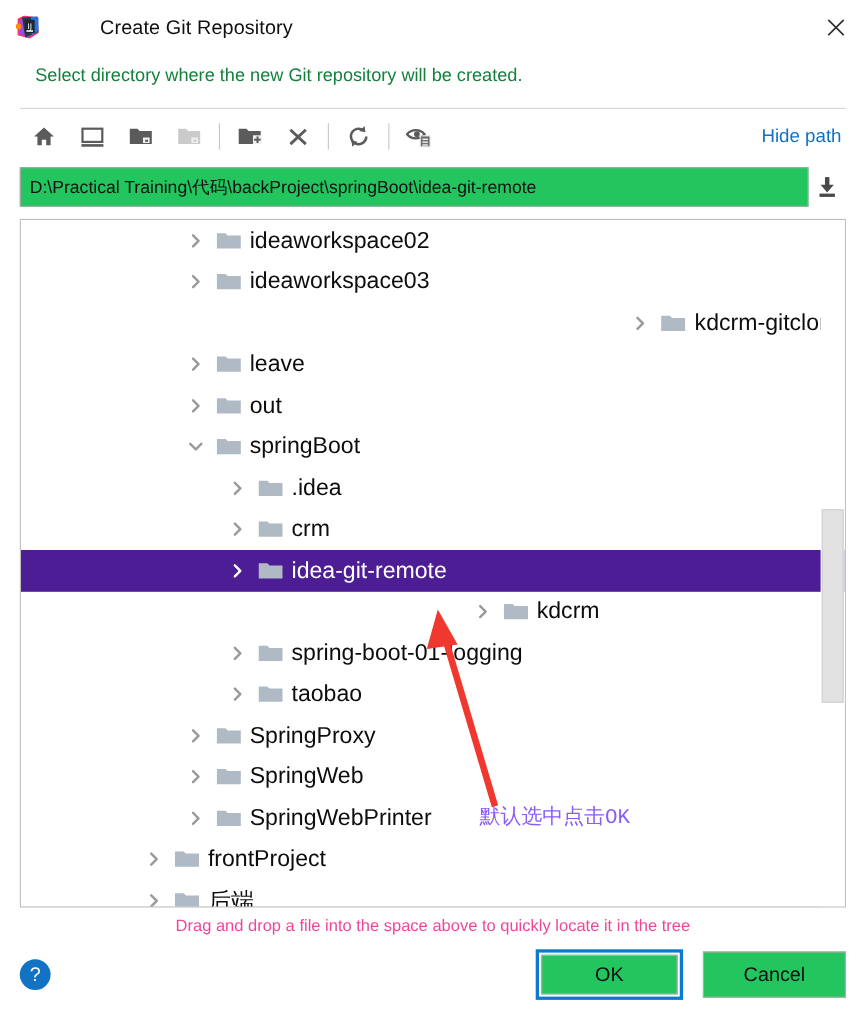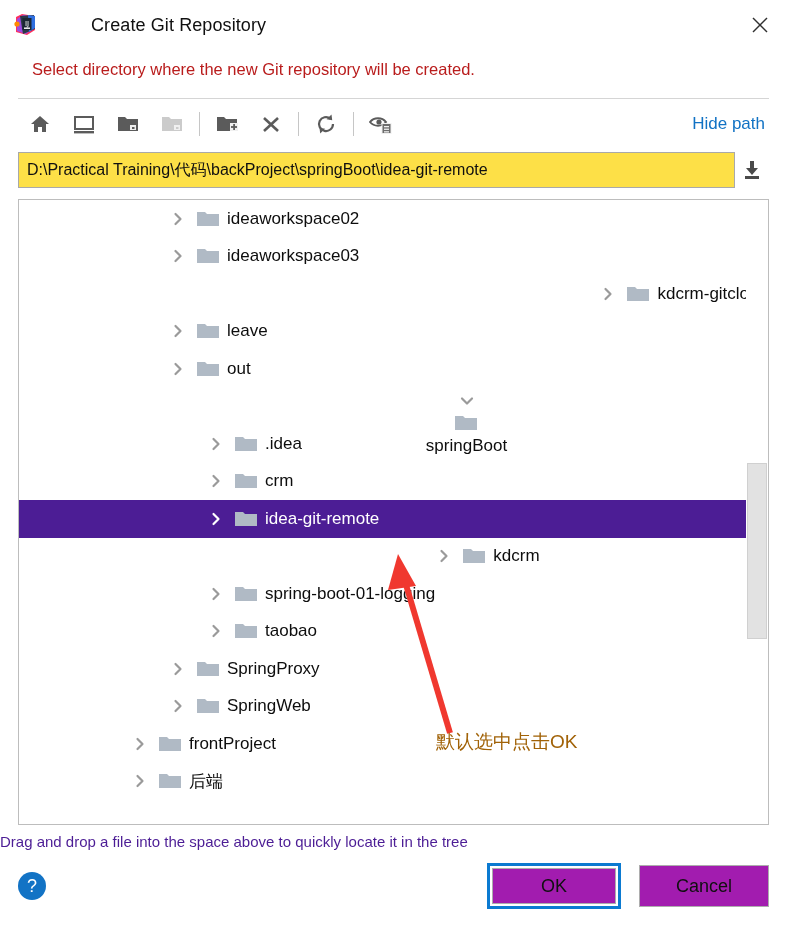--- a/index.html
+++ b/index.html
@@ -46,21 +46,21 @@
     justify-content: center;
     margin-right: 4px;
     cursor: default;
   }
   .close-btn svg { display:block; }
 
   
   .subtitle {
     padding: 0 0 0 32px;
     font-size: 16.5px;
-    color: #b91c1c;
+    color: #15803d;
     height: 38px;
     line-height: 38px;
   }
 
   .hr {
     height: 1px;
     background: #d5d5d5;
     margin: 10px 18px 0 18px;
   }
 
@@ -100,21 +100,21 @@
     display: flex;
     align-items: center;
     padding: 0 18px;
     box-sizing: border-box;
     height: 42px;
   }
   .path-input {
     flex: 1;
     height: 36px;
     border: 1px solid #a9a9a9;
-    background: #fde047;
+    background: #22c55e;
     display: flex;
     align-items: center;
     padding: 0 8px;
     box-sizing: border-box;
     font-size: 16px;
     color: #101010;
     white-space: nowrap;
     overflow: hidden;
   }
   .path-dl {
@@ -138,21 +138,21 @@
   }
   .tree {
     position: absolute;
     inset: 0;
     overflow: hidden;
   }
   .row {
     height: 37.5px;
     display: flex;
     align-items: center;
-    font-size: 17px;
+    font-size: 21px;
     color: #0d0d0d;
     white-space: nowrap;
     cursor: default;
   }
   .row.selected {
     background: #4c1d95;
     color: #ffffff;
   }
   .chev {
     width: 26px;
@@ -194,30 +194,31 @@
     top: 548px;
     width: 90px;
     height: 190px;
     pointer-events: none;
   }
   .anno-text {
     position: absolute;
     left: 436px;
     top: 729px;
     font-size: 19px;
-    color: #a16207;
-    font-family: Liberation Sans, sans-serif;
+    color: #8b5cf6;
+    font-family: Liberation Mono, monospace;
     white-space: nowrap;
     pointer-events: none;
   }
 
   
   .hint {
+    text-align: center;
     font-size: 15px;
-    color: #4c1d95;
+    color: #ec4899;
     height: 30px;
     line-height: 30px;
     margin-top: 2px;
   }
 
   
   .footer {
     display: flex;
     align-items: center;
     padding: 0 18px;
@@ -238,21 +239,21 @@
   }
   .footer-spacer { flex: 1; }
   .btn {
     width: 130px;
     height: 42px;
     display: flex;
     align-items: center;
     justify-content: center;
     font-size: 18px;
     color: #101010;
-    background: #a21caf;
+    background: #22c55e;
     border: 1px solid #adadad;
     box-sizing: border-box;
     cursor: default;
   }
   .btn-focus {
     border: 3px solid #0b7ad1;
     padding: 2px;
     box-sizing: border-box;
     margin-right: 18px;
   }
@@ -436,21 +437,21 @@
             <path d="M4.5 2 L9.5 7 L4.5 12" fill="none" stroke="#9a9a9a" stroke-width="2.2" stroke-linecap="round" stroke-linejoin="round"></path>
           </svg>
         </div>
         <div class="folder">
           <svg width="22" height="18" viewBox="0 0 22 18">
             <path d="M0 2 h8 l2 2 h12 v12 H0 Z" fill="#b0bac5"></path>
           </svg>
         </div>
         <span>out</span>
       </div>
-      <div class="row" style="padding-left: 146px; flex-direction: column;">
+      <div class="row" style="padding-left: 146px;">
         <div class="chev">
           <svg width="14" height="14" viewBox="0 0 14 14">
             <path d="M2 4.5 L7 9.5 L12 4.5" fill="none" stroke="#9a9a9a" stroke-width="2.2" stroke-linecap="round" stroke-linejoin="round"></path>
           </svg>
         </div>
         <div class="folder">
           <svg width="22" height="18" viewBox="0 0 22 18">
             <path d="M0 2 h8 l2 2 h12 v12 H0 Z" fill="#b0bac5"></path>
           </svg>
         </div>
@@ -552,20 +553,33 @@
           <svg width="14" height="14" viewBox="0 0 14 14">
             <path d="M4.5 2 L9.5 7 L4.5 12" fill="none" stroke="#9a9a9a" stroke-width="2.2" stroke-linecap="round" stroke-linejoin="round"></path>
           </svg>
         </div>
         <div class="folder">
           <svg width="22" height="18" viewBox="0 0 22 18">
             <path d="M0 2 h8 l2 2 h12 v12 H0 Z" fill="#b0bac5"></path>
           </svg>
         </div>
         <span>SpringWeb</span>
+      </div>
+      <div class="row" style="padding-left: 146px;">
+        <div class="chev">
+          <svg width="14" height="14" viewBox="0 0 14 14">
+            <path d="M4.5 2 L9.5 7 L4.5 12" fill="none" stroke="#9a9a9a" stroke-width="2.2" stroke-linecap="round" stroke-linejoin="round"></path>
+          </svg>
+        </div>
+        <div class="folder">
+          <svg width="22" height="18" viewBox="0 0 22 18">
+            <path d="M0 2 h8 l2 2 h12 v12 H0 Z" fill="#b0bac5"></path>
+          </svg>
+        </div>
+        <span>SpringWebPrinter</span>
       </div>
       <div class="row" style="padding-left: 108px;">
         <div class="chev">
           <svg width="14" height="14" viewBox="0 0 14 14">
             <path d="M4.5 2 L9.5 7 L4.5 12" fill="none" stroke="#9a9a9a" stroke-width="2.2" stroke-linecap="round" stroke-linejoin="round"></path>
           </svg>
         </div>
         <div class="folder">
           <svg width="22" height="18" viewBox="0 0 22 18">
             <path d="M0 2 h8 l2 2 h12 v12 H0 Z" fill="#b0bac5"></path>

